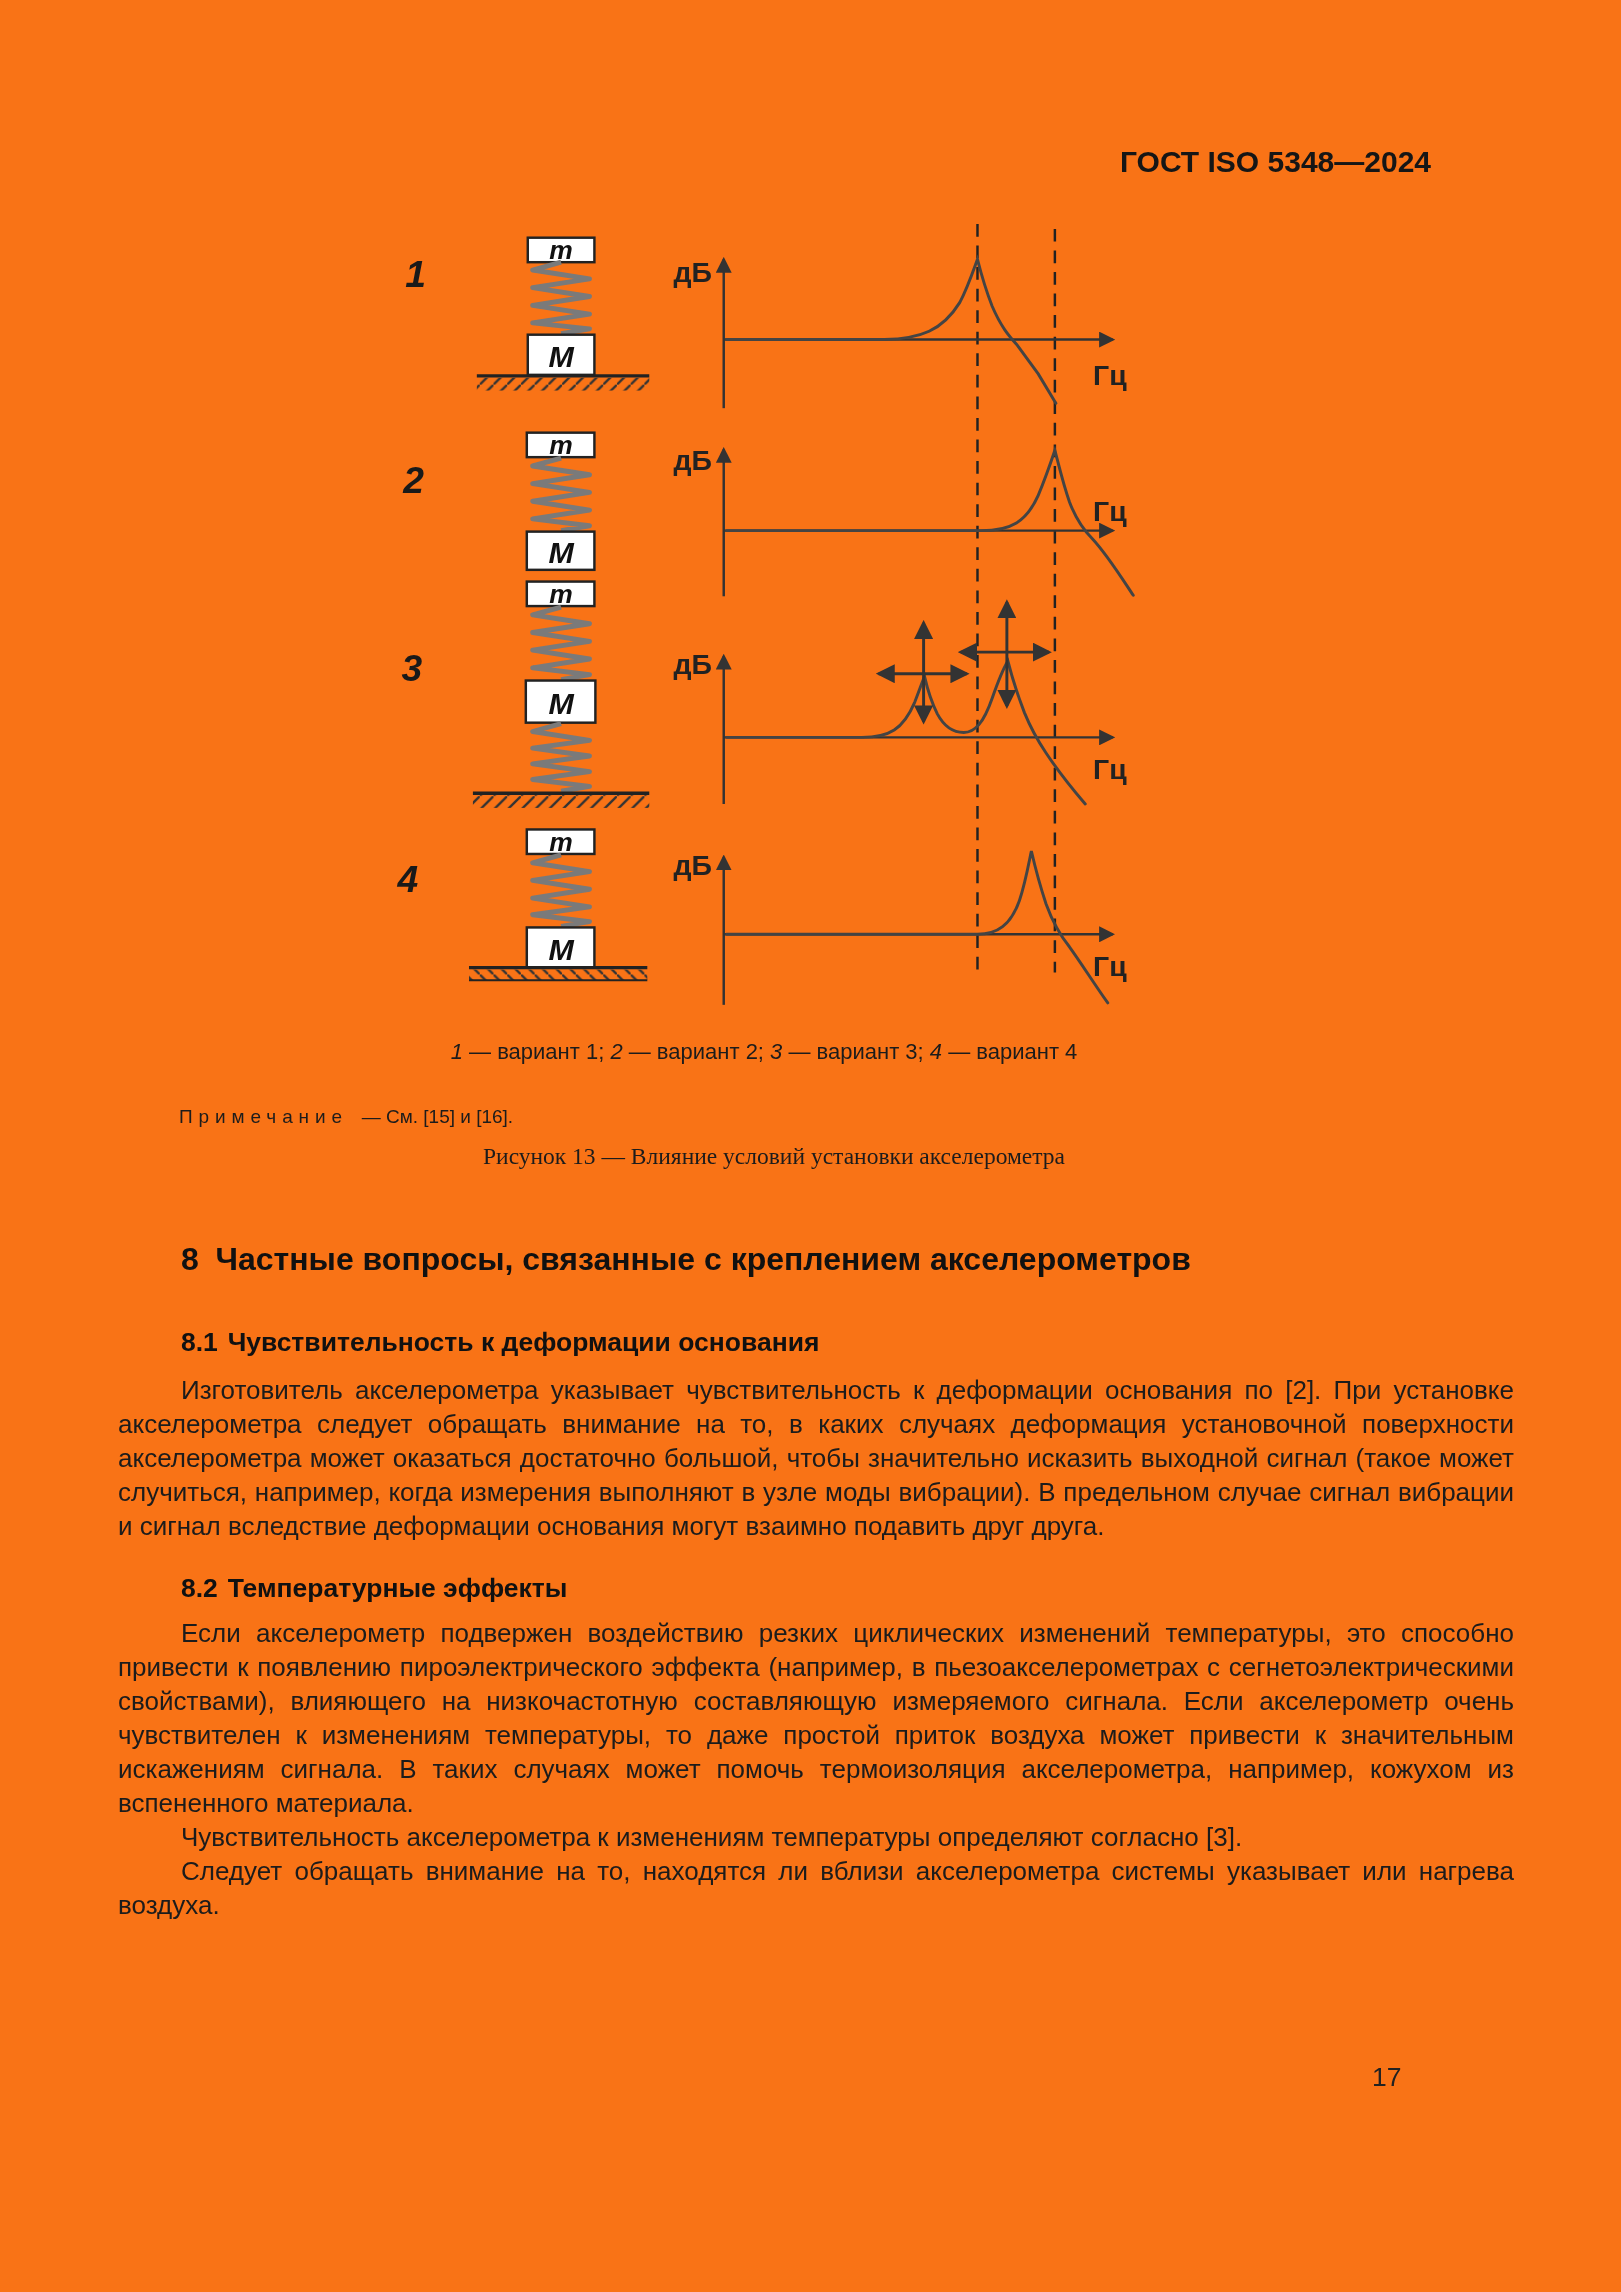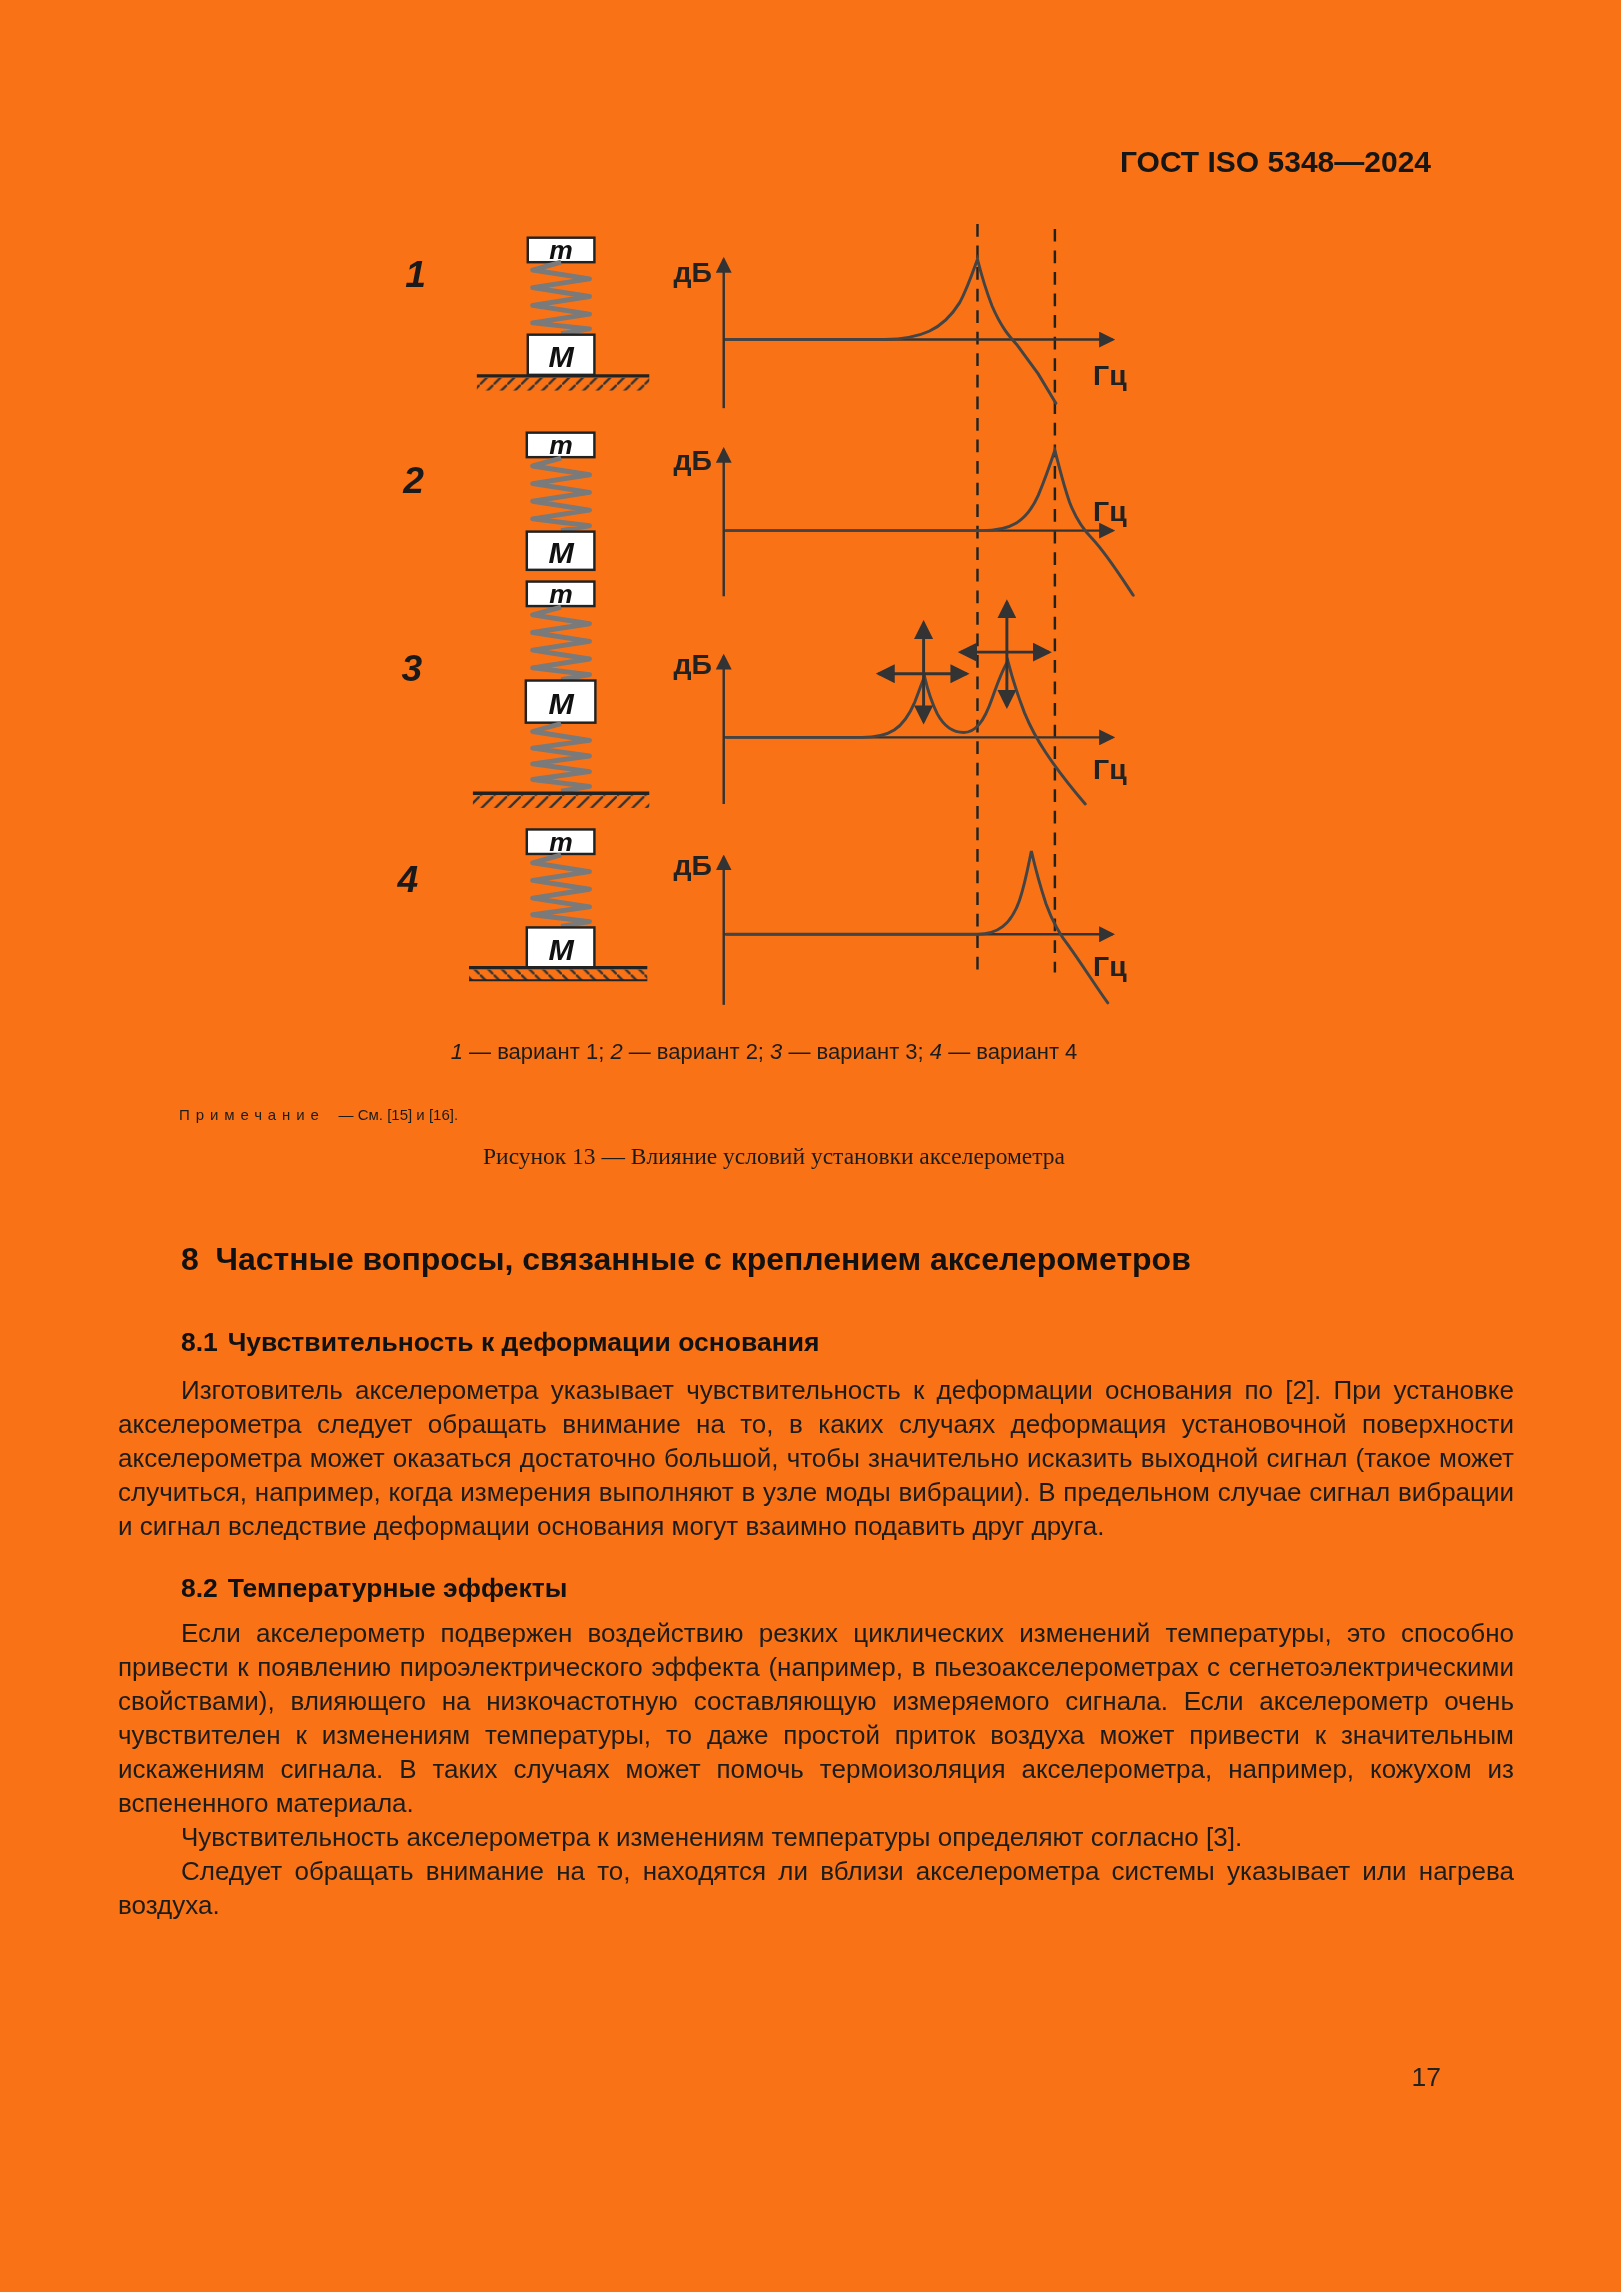--- a/index.html
+++ b/index.html
@@ -8,33 +8,33 @@
   .doc-header{position:absolute;left:118px;top:145px;width:1313px;text-align:right;
         font-size:30px;font-weight:bold;color:#161616;}
   svg.figure{position:absolute;left:372px;top:206px;font-family:"Liberation Sans", sans-serif;}
   .axis-label{font-size:29px;font-weight:bold;fill:#222;}
   .mass-label{font-size:27px;font-weight:bold;font-style:italic;fill:#111;}
   .mass-label-big{font-size:31px;font-weight:bold;font-style:italic;fill:#111;}
   .variant-num{font-size:38px;font-weight:bold;font-style:italic;fill:#1a1a1a;}
   .legend{position:absolute;left:372px;top:1039px;width:784px;text-align:center;
         font-size:22px;color:#1c1c1c;}
   .legend i{font-style:italic;}
-  .note{position:absolute;left:179px;top:1106px;font-size:15px;color:#1c1c1c;}
+  .note{position:absolute;left:179px;top:1106px;font-size:19px;color:#1c1c1c;}
   .note-label{letter-spacing:5.9px;}
   .note-rest{margin-left:13.7px;}
   .figcap{position:absolute;left:284px;top:1143px;width:980px;text-align:center;
         font-size:23.5px;color:#1c1c1c;font-family:Liberation Serif, serif;}
   .content{position:absolute;left:118px;top:1240px;width:1396px;}
   .content h1{font-size:32px;line-height:39px;font-weight:bold;color:#111;margin:0 0 0 63px;}
   .content h1 .secnum{margin-right:16.7px;}
   .content h2{font-size:26.5px;line-height:33px;font-weight:bold;color:#111;margin:47px 0 13.7px 63px;}
   .content h2 .secnum{margin-right:9.8px;}
   .content h2.h82{margin-top:29px;margin-bottom:11.8px;}
   .content p{font-size:26px;line-height:34px;margin:0;text-align:justify;text-indent:63px;color:#1c1c1c;}
-  .pagenum{position:absolute;left:1372px;top:2062px;width:69px;text-align:right;
+  .pagenum{position:absolute;left:1372px;top:2062px;width:69px;text-align:left;
         font-size:26.5px;color:#222;}
 </style>
 </head>
 <body>
 
 <div class="page">
 
   <div class="doc-header">ГОСТ ISO 5348—2024</div>
 
   <svg class="figure" width="774" height="808" viewBox="380 210 790 824">

